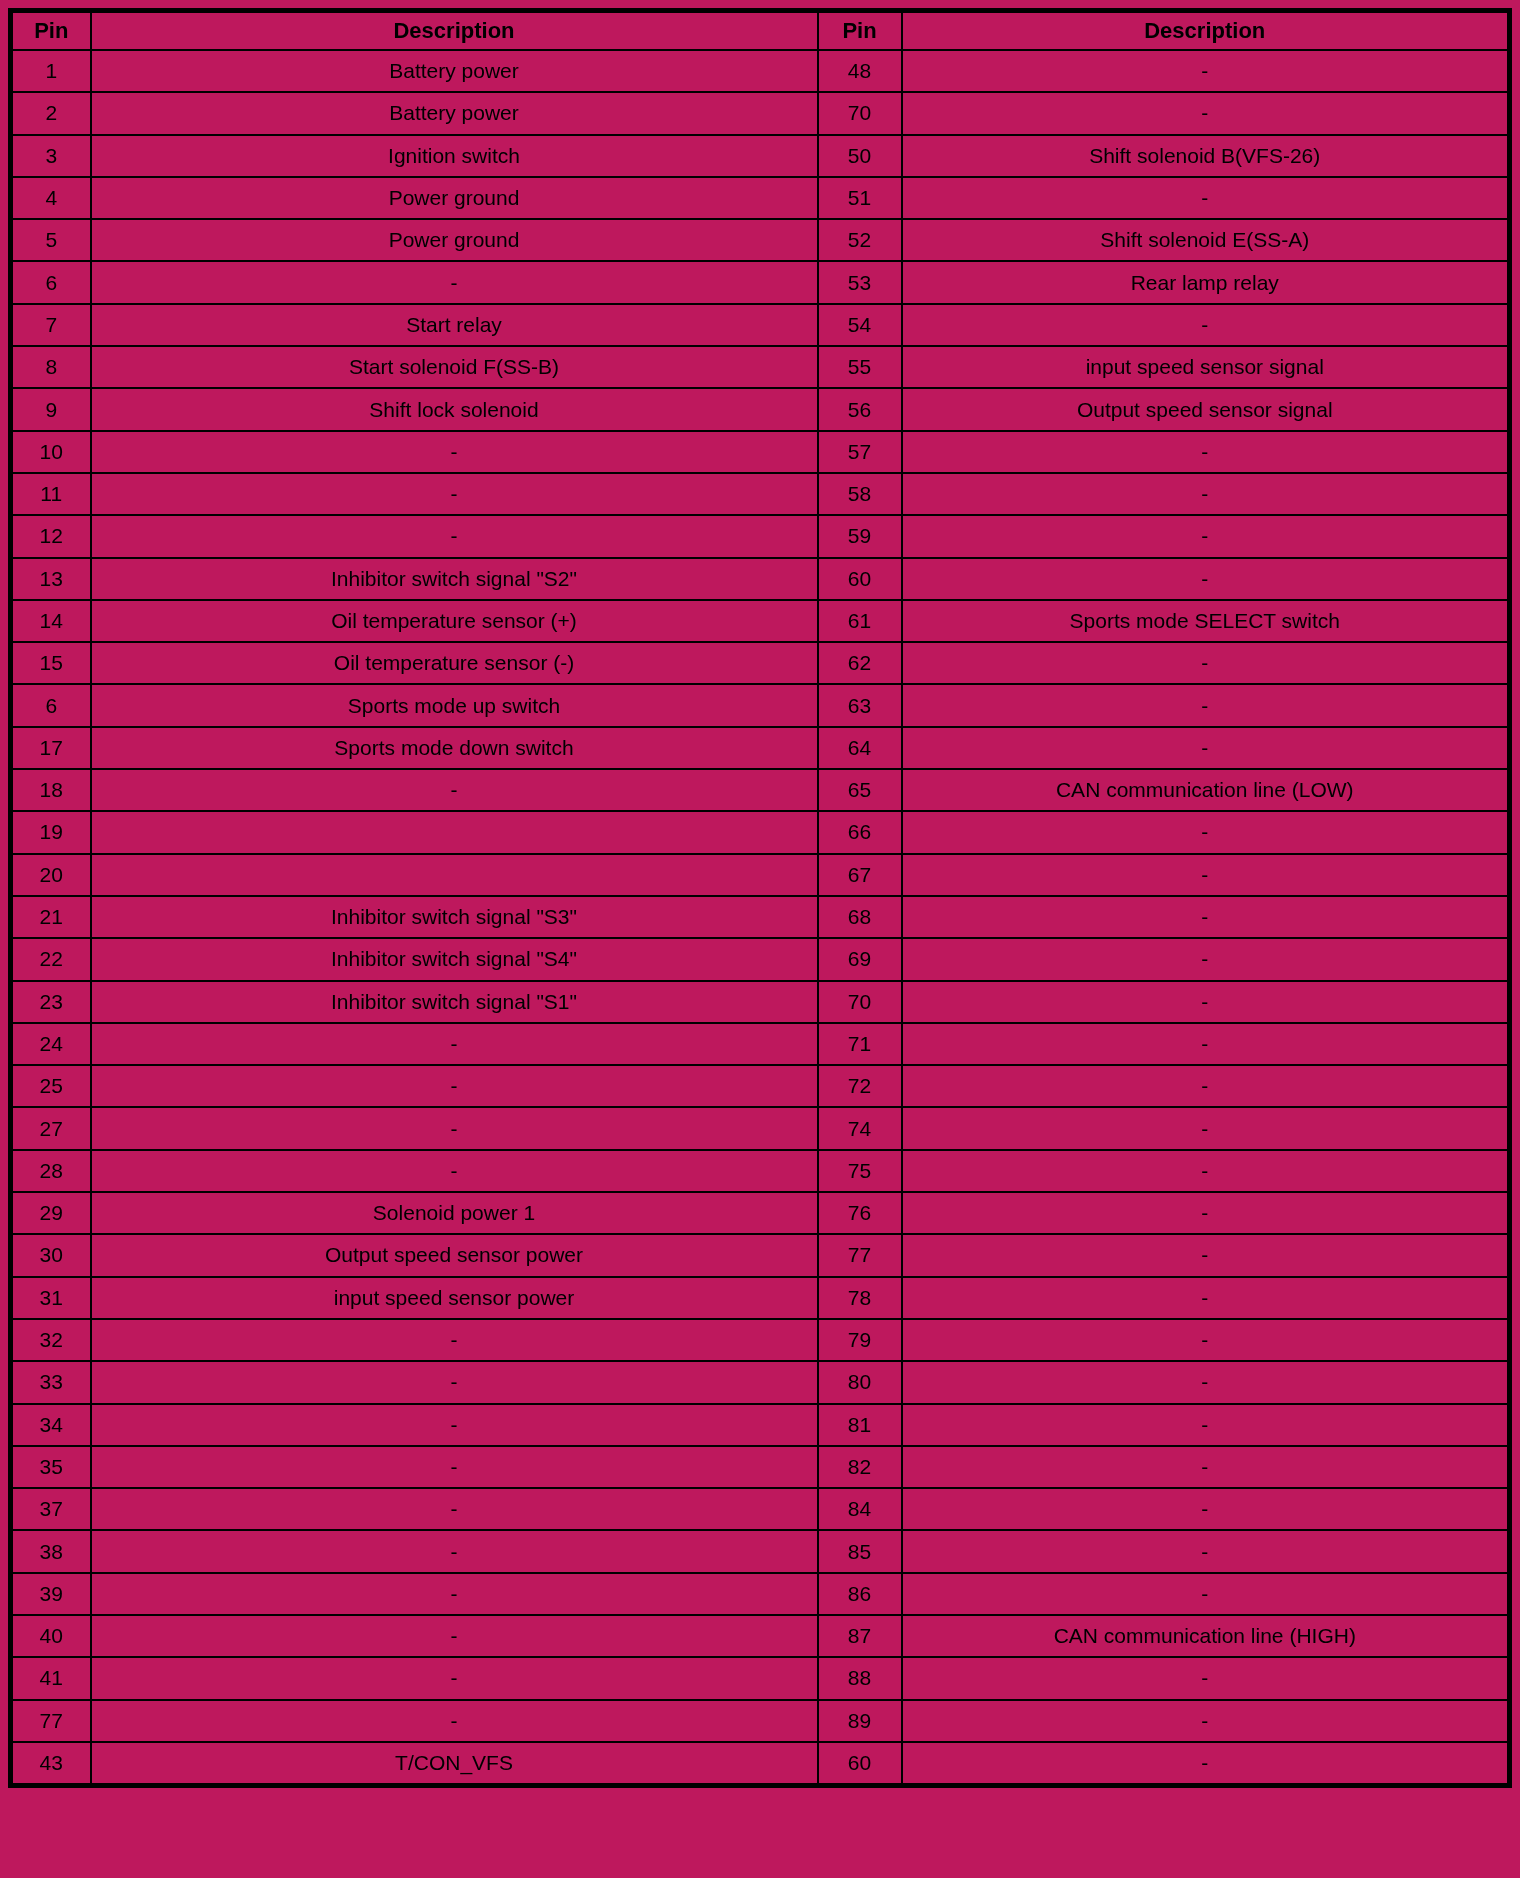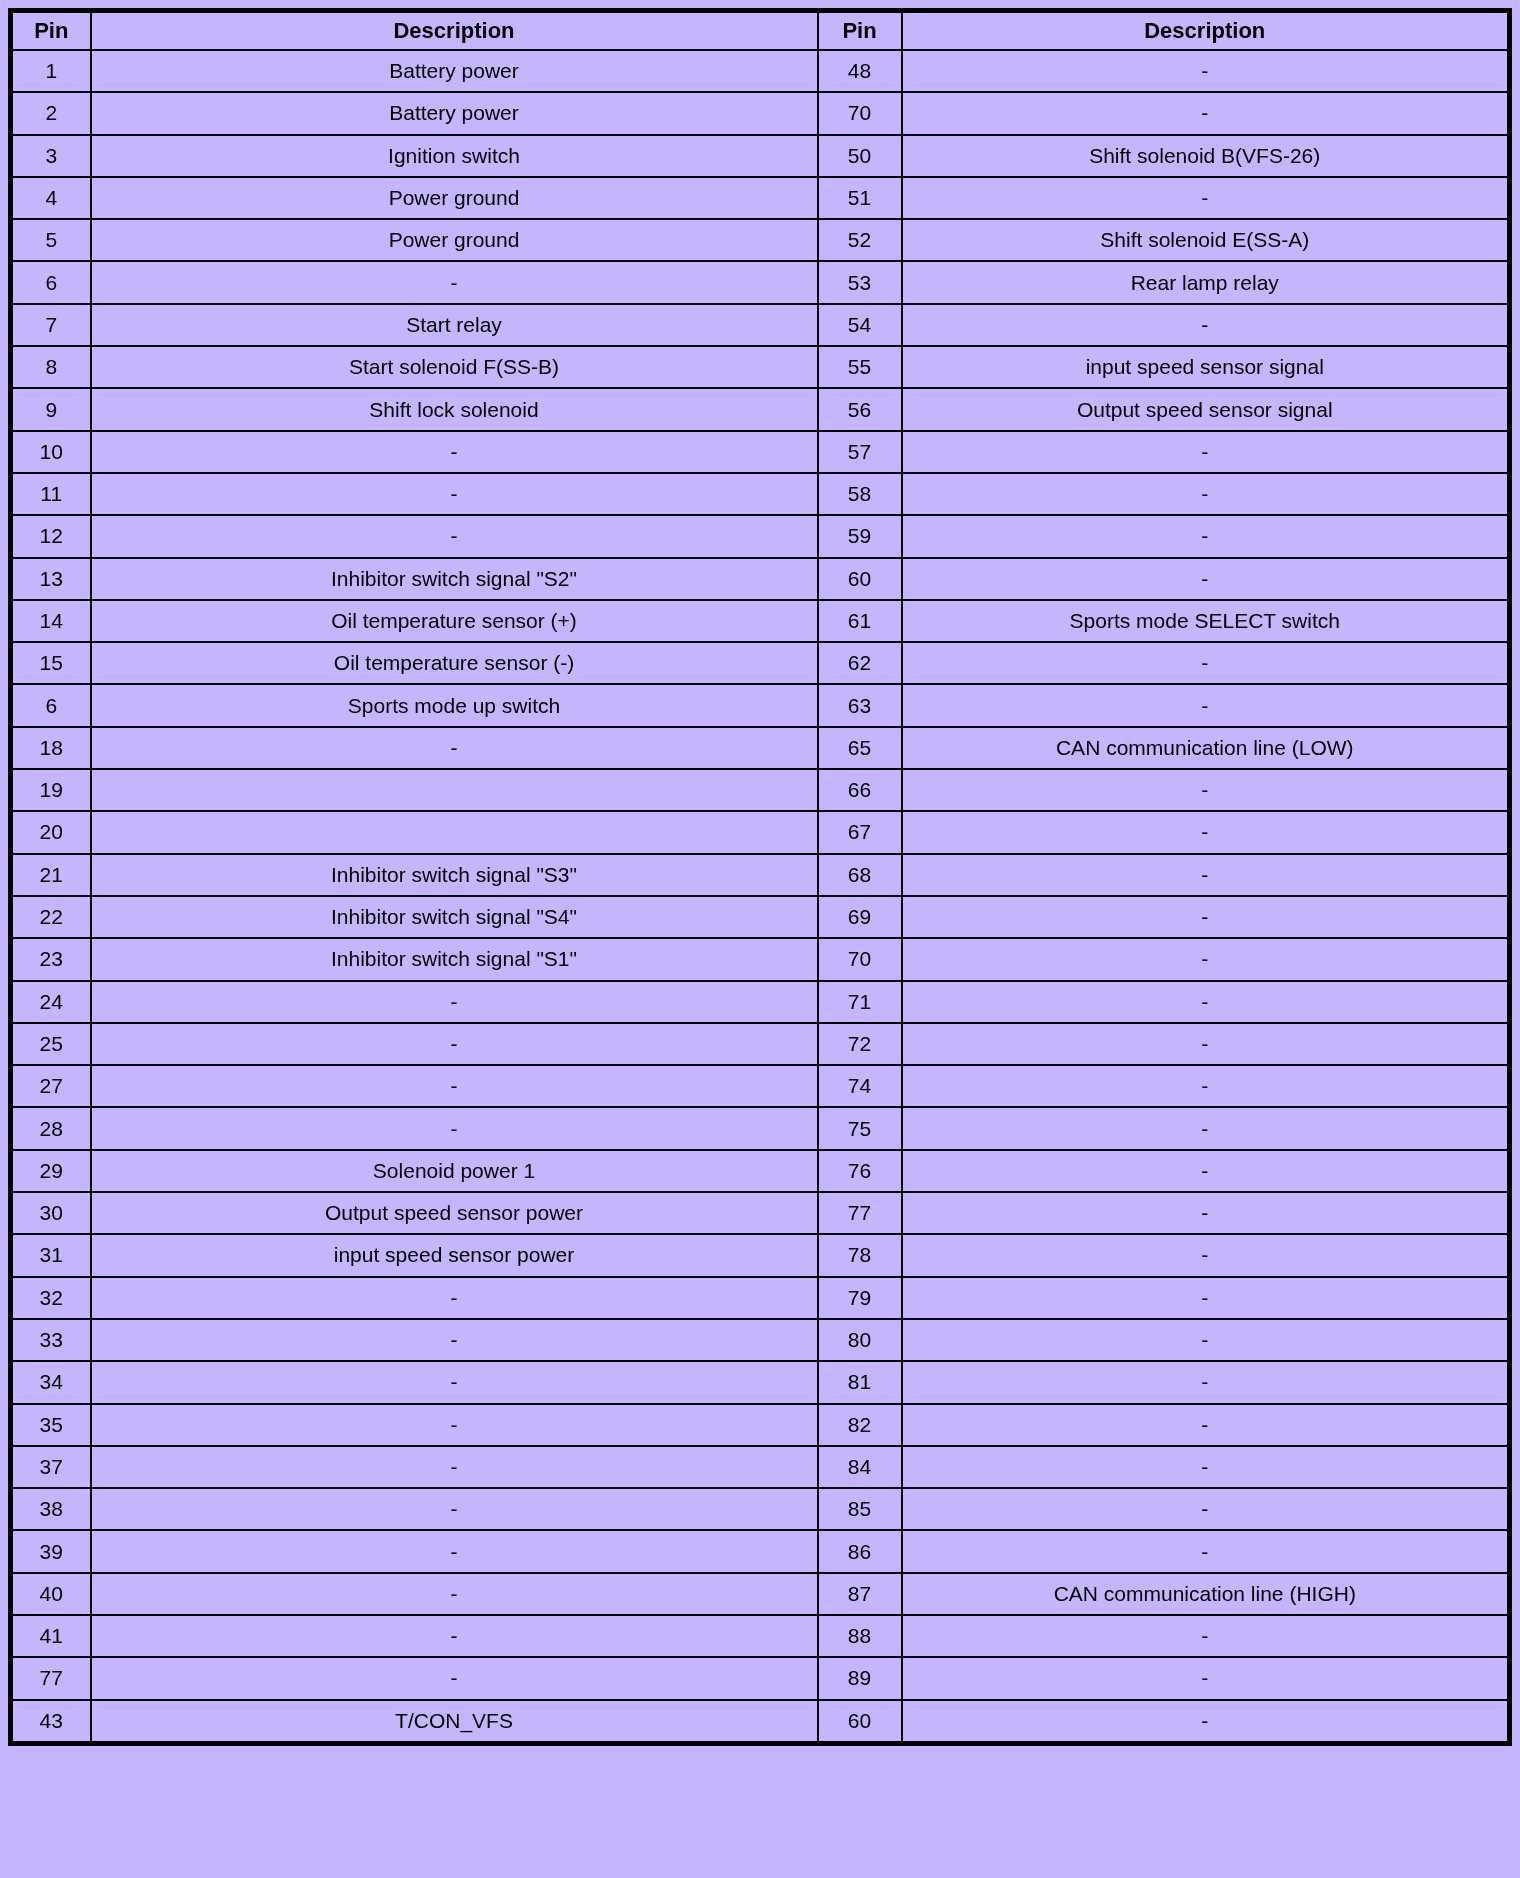--- a/index.html
+++ b/index.html
@@ -5,21 +5,21 @@
   html, body {
     margin: 0;
     padding: 0;
     background: #ffffff;
     font-family: "Liberation Sans", sans-serif;
     color: #000000;
   }
   .page {
     width: 1520px;
     height: 1878px;
-    background: #c4b5fd;
+    background: #be185d;
     box-sizing: border-box;
     padding: 8px 16px 0 8px;
   }
   table.pin-table {
     border-collapse: collapse;
     table-layout: fixed;
     width: 1499px;
     border: 5px solid #000000;
   }
   table.pin-table th,
@@ -157,20 +157,26 @@
           <td>62</td>
           <td>-</td>
         </tr>
         <tr>
           <td>6</td>
           <td>Sports mode up switch</td>
           <td>63</td>
           <td>-</td>
         </tr>
         <tr>
+          <td>17</td>
+          <td>Sports mode down switch</td>
+          <td>64</td>
+          <td>-</td>
+        </tr>
+        <tr>
           <td>18</td>
           <td>-</td>
           <td>65</td>
           <td>CAN communication line (LOW)</td>
         </tr>
         <tr>
           <td>19</td>
           <td></td>
           <td>66</td>
           <td>-</td>

